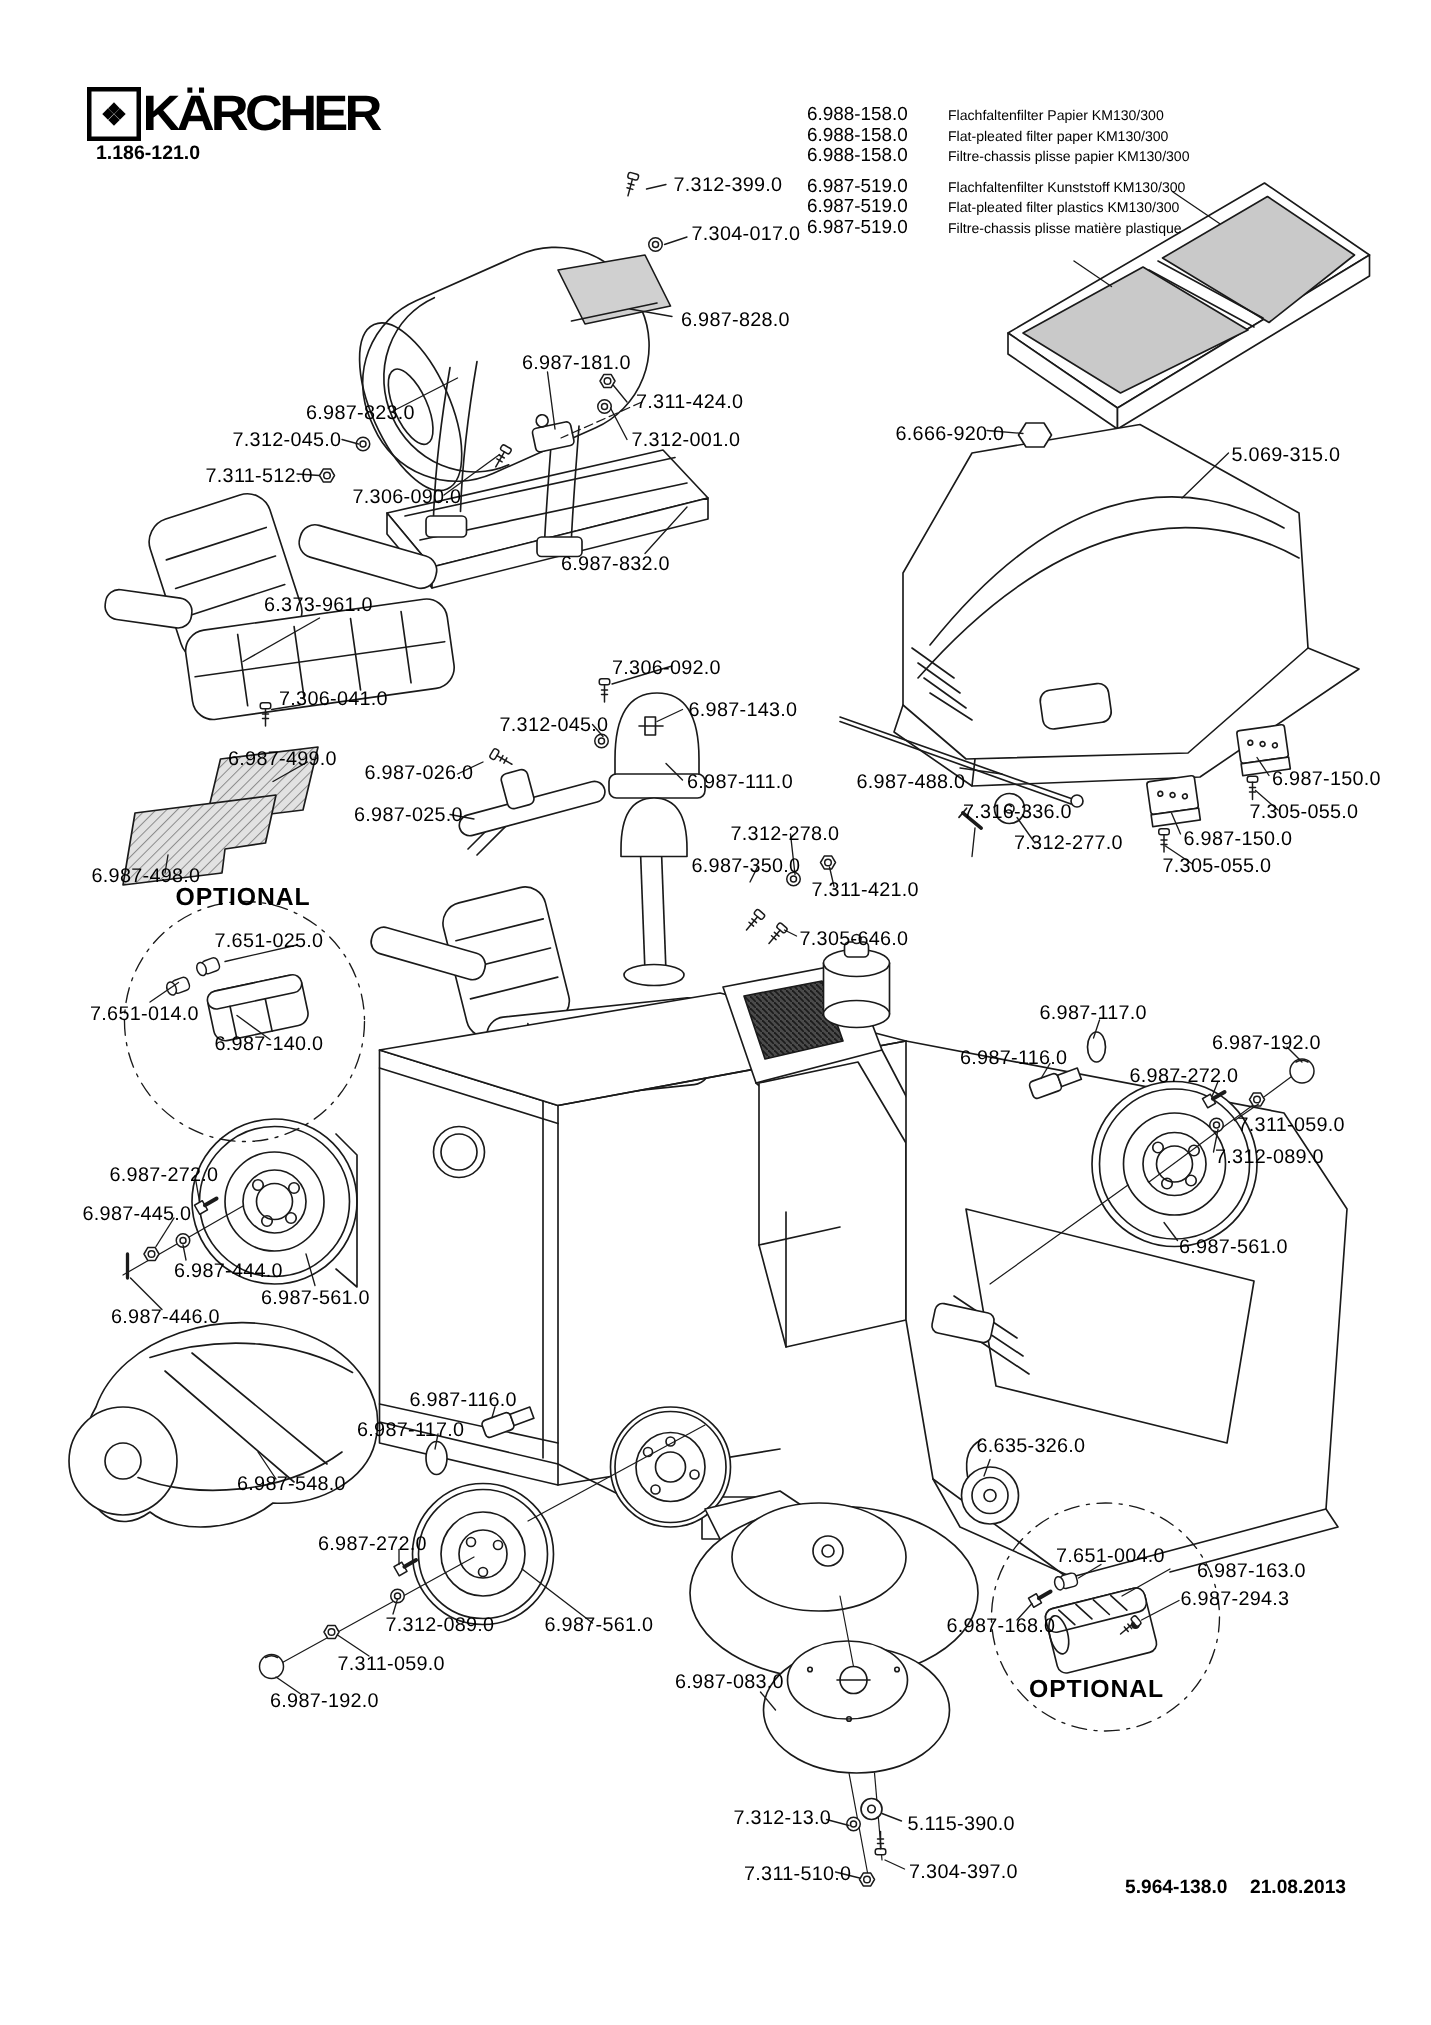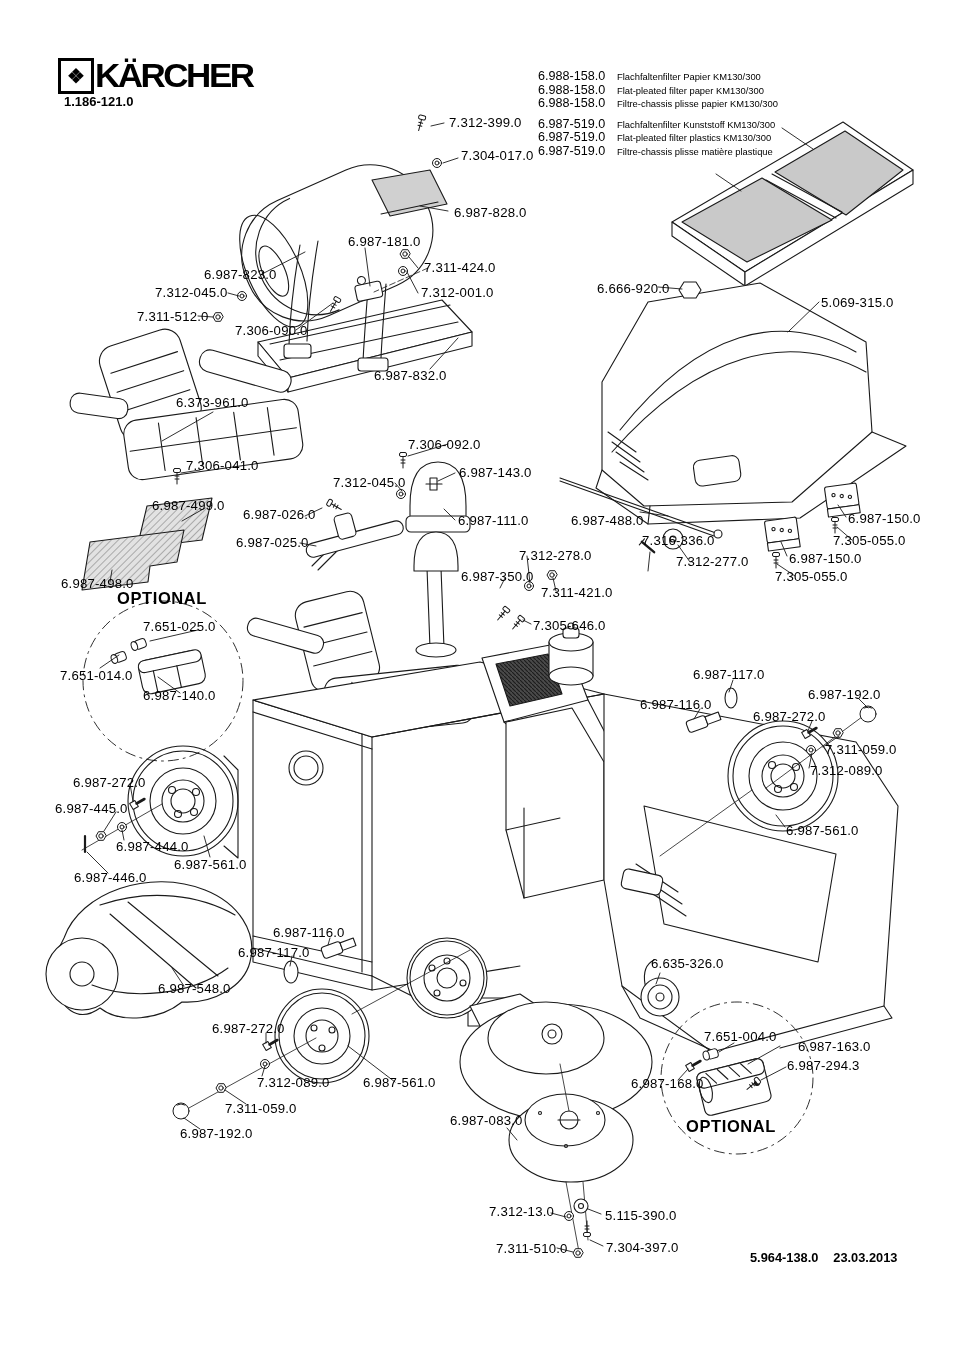--- a/index.html
+++ b/index.html
@@ -8,21 +8,21 @@
   svg.diagram{position:absolute;left:0;top:0;}
   .plabel{position:absolute;font-size:13.2px;white-space:nowrap;letter-spacing:.2px;line-height:13px;}
   .plabel.bold{font-weight:bold;font-size:16.5px;letter-spacing:.6px;}
   .brand-row{position:absolute;left:58px;top:56px;display:flex;align-items:center;}
   .logo-mark{width:30px;height:30px;border:3px solid #000;display:flex;align-items:center;
              justify-content:center;font-size:20px;font-weight:bold;flex:none;}
   .logo-text{font-size:35px;font-weight:900;letter-spacing:-2.5px;transform:scaleY(.95);margin-left:1px;}
   .page-title{font-size:28px;font-weight:bold;margin-left:24px;letter-spacing:.5px;}
   .model-number{position:absolute;left:64px;top:94px;font-size:13px;font-weight:bold;}
   .filter-notes{position:absolute;left:538px;top:70px;}
-  .fnote-row{display:flex;align-items:baseline;line-height:13.6px;}
+  .fnote-row{display:flex;align-items:baseline;line-height:13.6px;gap:15px;}
   .fnote-row.gap{margin-top:7px;}
   .fnote-part{font-size:12.6px;width:76px;flex:none;}
   .fnote-desc{font-size:9.4px;padding-left:3px;}
   .footer{position:absolute;left:750px;top:1250px;font-size:12.8px;font-weight:bold;display:flex;gap:15px;}
 </style>
 </head>
 <body>
 
 <div class="page">
 
@@ -558,21 +558,21 @@
       <div class="plabel" style="left: 186px; top: 459px;">7.306-041.0</div>
       <div class="plabel" style="left: 459px; top: 466px;">6.987-143.0</div>
       <div class="plabel" style="left: 333px; top: 476px;">7.312-045.0</div>
       <div class="plabel" style="left: 152px; top: 499px;">6.987-499.0</div>
       <div class="plabel" style="left: 243px; top: 508px;">6.987-026.0</div>
       <div class="plabel" style="left: 458px; top: 514px;">6.987-111.0</div>
       <div class="plabel" style="left: 571px; top: 514px;">6.987-488.0</div>
       <div class="plabel" style="left: 848px; top: 512px;">6.987-150.0</div>
       <div class="plabel" style="left: 833px; top: 534px;">7.305-055.0</div>
       <div class="plabel" style="left: 236px; top: 536px;">6.987-025.0</div>
-      <div class="plabel" style="left: 487px; top: 549px; margin-left: 32px;">7.312-278.0</div>
+      <div class="plabel" style="left: 487px; top: 549px;">7.312-278.0</div>
       <div class="plabel" style="left: 676px; top: 555px;">7.312-277.0</div>
       <div class="plabel" style="left: 612px; top: 534px; margin-left: 30px;">7.316-336.0</div>
       <div class="plabel" style="left: 461px; top: 570px;">6.987-350.0</div>
       <div class="plabel" style="left: 789px; top: 552px;">6.987-150.0</div>
       <div class="plabel" style="left: 775px; top: 570px;">7.305-055.0</div>
       <div class="plabel" style="left: 61px; top: 577px;">6.987-498.0</div>
       <div class="plabel" style="left: 541px; top: 586px;">7.311-421.0</div>
       <div class="plabel bold" style="left: 117px; top: 592px;">OPTIONAL</div>
       <div class="plabel" style="left: 533px; top: 619px;">7.305-646.0</div>
       <div class="plabel" style="left: 143px; top: 620px;">7.651-025.0</div>
@@ -606,16 +606,16 @@
       <div class="plabel bold" style="left: 686px; top: 1120px;">OPTIONAL</div>
       <div class="plabel" style="left: 180px; top: 1127px;">6.987-192.0</div>
       <div class="plabel" style="left: 489px; top: 1205px;">7.312-13.0</div>
       <div class="plabel" style="left: 605px; top: 1209px;">5.115-390.0</div>
       <div class="plabel" style="left: 496px; top: 1242px;">7.311-510.0</div>
       <div class="plabel" style="left: 606px; top: 1241px;">7.304-397.0</div>
     </div>
 
   <div class="footer">
     <span>5.964-138.0</span>
-    <span>23.03.2013</span>
+    <span>21.08.2013</span>
   </div>
 
 </div>
 
 </body></html>

